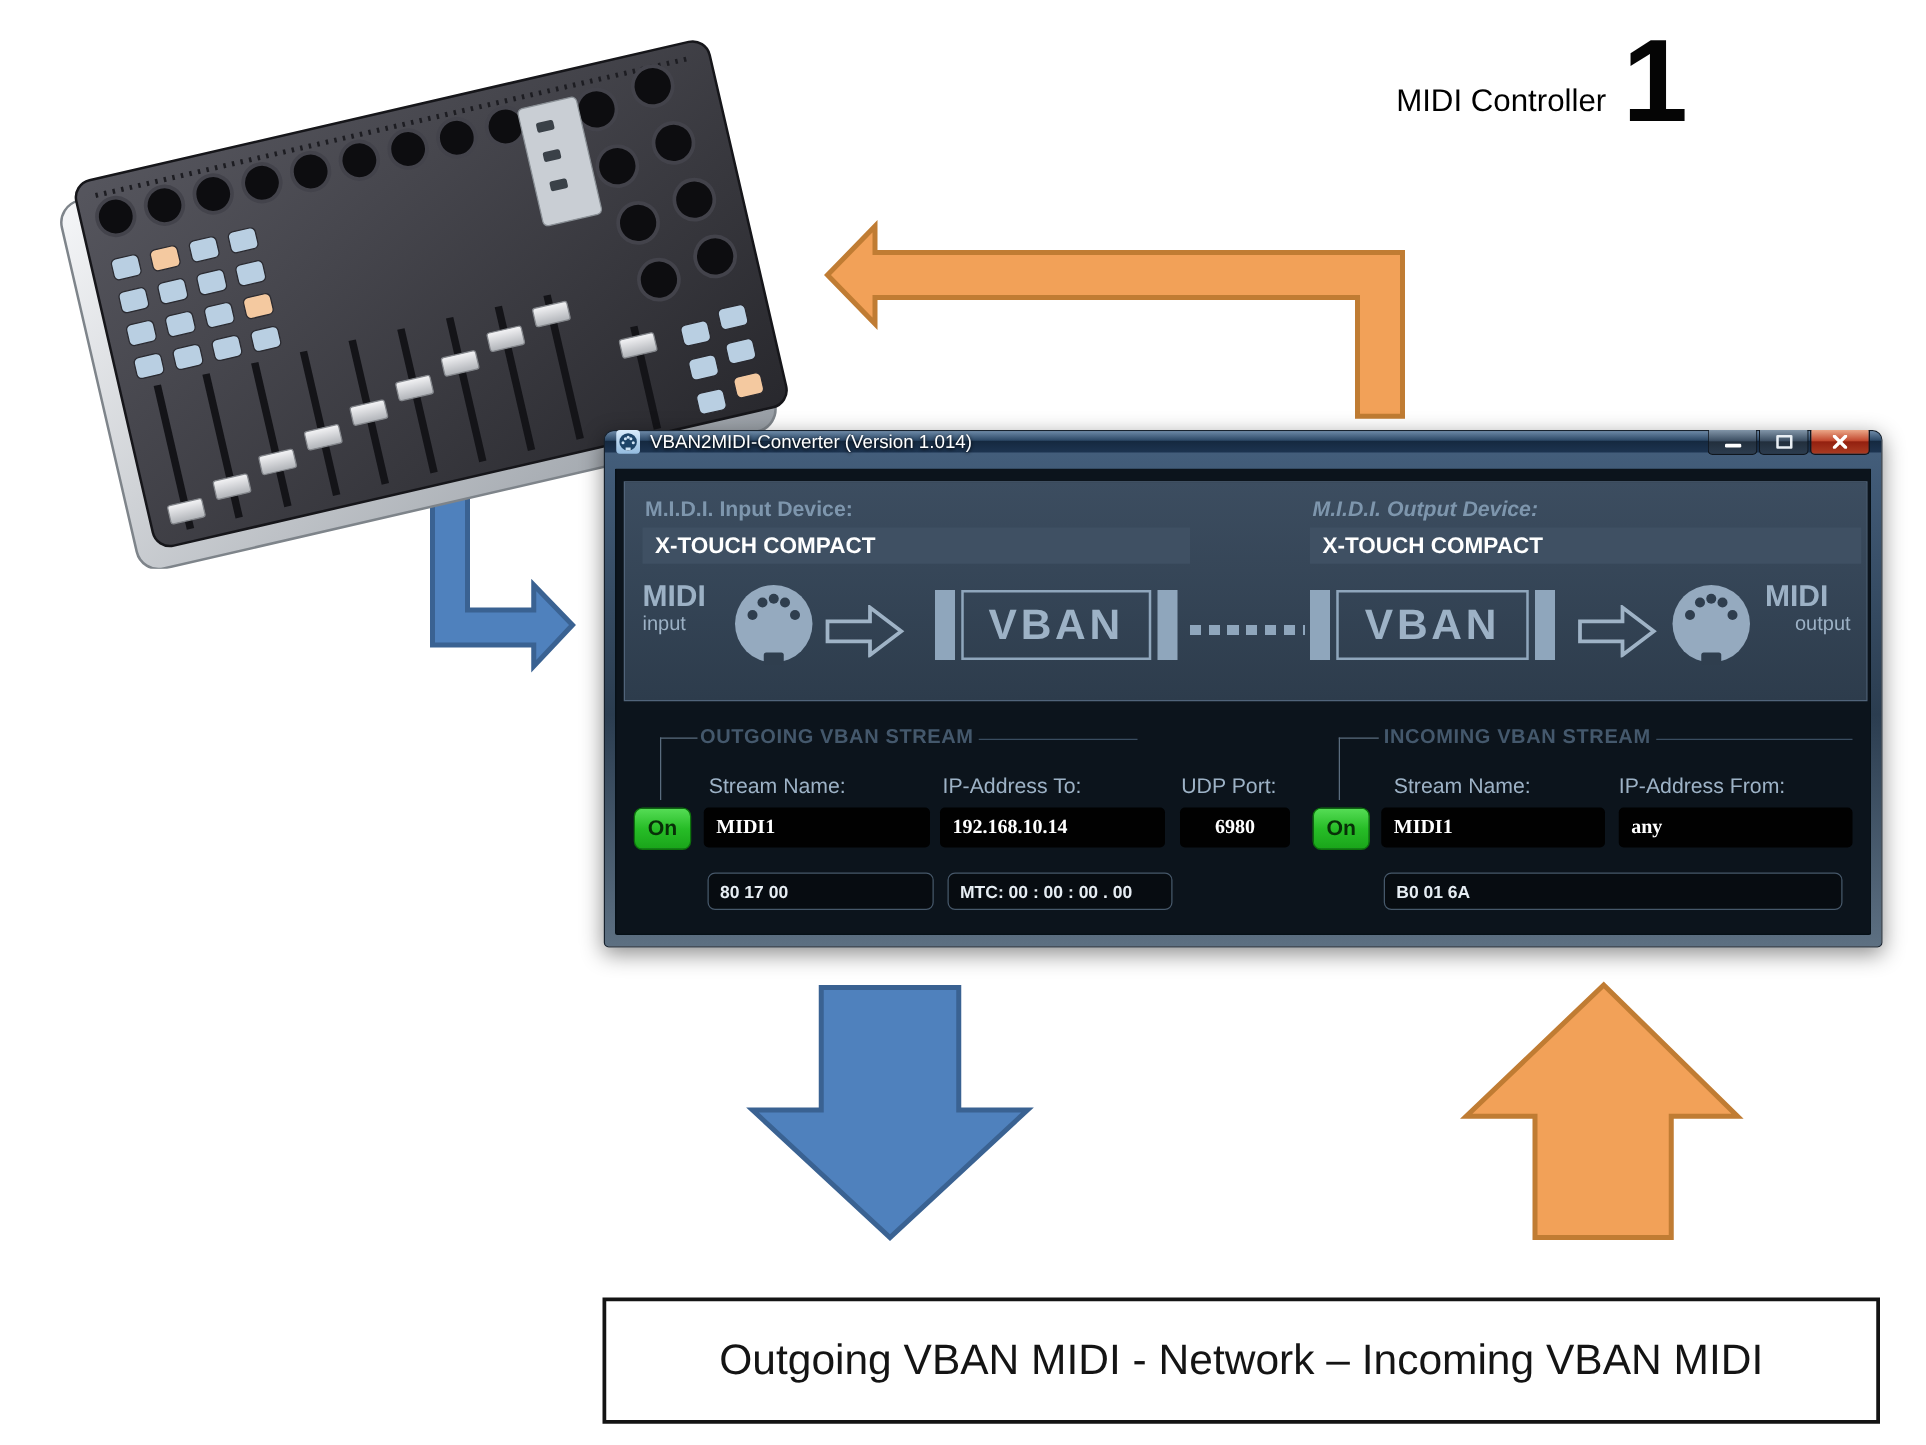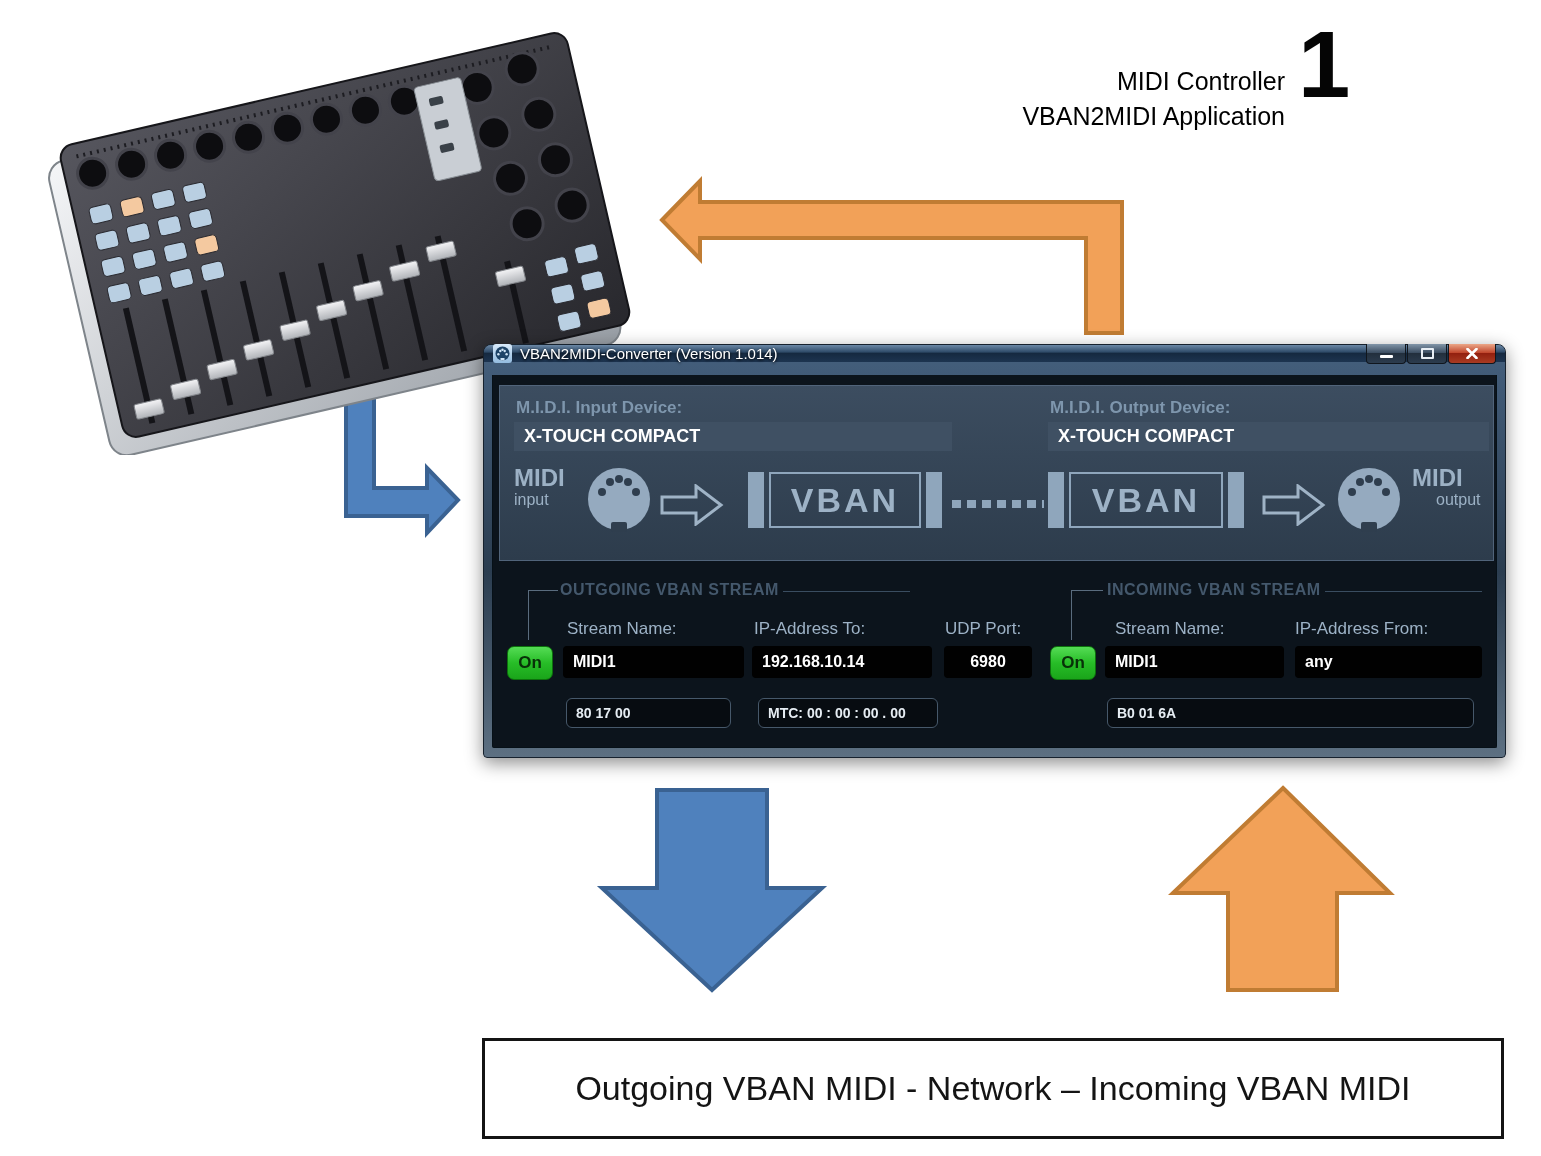--- a/index.html
+++ b/index.html
@@ -62,21 +62,21 @@
   .sec-title{font-size:16px;font-weight:bold;letter-spacing:.5px;color:#44586c;white-space:nowrap;}
   .sec-rule{flex:1;border-top:1px solid #3a4d60;margin-left:4px;margin-top:3px;}
   .bracket-v{position:absolute;width:0;border-left:1px solid #5a6c7e;}
   .bracket-h{position:absolute;height:0;border-top:1px solid #5a6c7e;}
 
   .fld-label{position:absolute;font-size:17px;color:#9db2c6;white-space:nowrap;}
   .on-btn{position:absolute;width:44px;height:32px;border-radius:7px;border:1px solid #0c720c;
        background:linear-gradient(180deg,#55dc55 0%,#27bd27 50%,#1aa51a 100%);
        color:#083008;font-weight:bold;font-size:17px;display:flex;align-items:center;justify-content:center;}
   .blk-field{position:absolute;height:32px;background:#010101;border-radius:4px;color:#fff;
-       font-weight:bold;font-size:16px;display:flex;align-items:center;padding-left:10px;box-sizing:border-box;}
+       font-weight:bold;font-size:16px;display:flex;align-items:center;padding-left:10px;box-sizing:border-box;font-family:Liberation Serif, serif;}
   .blk-center{justify-content:center;padding-left:0;}
   .mon-field{position:absolute;height:30px;background:#070c11;border:1px solid #46586a;border-radius:6px;
        color:#e6edf3;font-weight:bold;font-size:14px;display:flex;align-items:center;padding-left:9px;box-sizing:border-box;}
 </style>
 </head>
 <body>
 
 <svg class="abs" width="1541" height="1156" viewBox="0 0 1541 1156" style="left:0;top:0;pointer-events:none;">
 
   <polygon points="662,220 700,181 700,202 1122,202 1122,333 1086,333 1086,238 700,238 700,259" fill="#F2A158" stroke="#C07C33" stroke-width="4" stroke-linejoin="miter"></polygon>
@@ -184,21 +184,20 @@
       <rect x="528" y="328" width="22" height="17" rx="4" fill="#b9cfe2"></rect>
         <rect x="560" y="322" width="22" height="17" rx="4" fill="#b9cfe2"></rect>
       <rect x="528" y="356" width="22" height="17" rx="4" fill="#b9cfe2"></rect>
         <rect x="560" y="350" width="22" height="17" rx="4" fill="#f4c9a0"></rect>
     </g>
   </g>
 </svg>
 
 <div class="pc-lines">
   <div>MIDI Controller</div>
-  <div>VBAN2MIDI Application</div>
 </div>
 <div class="pc-big">
   <span class="one">1</span>
 </div>
 
 <div class="win">
 
   <div class="titlebar">
     <span class="app-icon">
       <svg width="15" height="15" viewBox="0 0 15 15">
@@ -225,21 +224,21 @@
         </svg>
       </span>
     </span>
   </div>
 
   <div class="client">
 
     <div class="top-panel">
       <div class="dev-label" style="left:16px;top:12px;">M.I.D.I. Input Device:</div>
       <div class="dev-strip" style="left:14px;top:36px;width:438px;">X-TOUCH COMPACT</div>
-      <div class="dev-label" style="left:550px;top:12px;">M.I.D.I. Output Device:</div>
+      <div class="dev-label" style="left:550px;top:12px;font-style:italic;">M.I.D.I. Output Device:</div>
       <div class="dev-strip" style="left:548px;top:36px;width:441px;">X-TOUCH COMPACT</div>
 
       <div class="abs" style="left:14px;top:80px;">
         <div class="midi-word">MIDI</div>
         <div class="midi-sub">input</div>
       </div>
       <svg class="abs" style="left:86px;top:80px;" width="66" height="70" viewBox="0 0 66 70">
         <circle cx="33" cy="33" r="31" fill="#95aabf"></circle>
         <circle cx="16" cy="26" r="4" fill="#2f3e4e"></circle>
           <circle cx="24" cy="16" r="4" fill="#2f3e4e"></circle>
@@ -286,21 +285,21 @@
       <span class="sec-title">OUTGOING VBAN STREAM</span>
       <span class="sec-rule"></span>
     </div>
     <div class="fld-label" style="left:74px;top:244px;">Stream Name:</div>
     <div class="fld-label" style="left:261px;top:244px;">IP-Address To:</div>
     <div class="fld-label" style="left:452px;top:244px;">UDP Port:</div>
     <div class="on-btn" style="left:14px;top:271px;">On</div>
     <div class="blk-field" style="left:70px;top:271px;width:181px;">MIDI1</div>
     <div class="blk-field" style="left:259px;top:271px;width:180px;">192.168.10.14</div>
     <div class="blk-field blk-center" style="left:451px;top:271px;width:88px;">6980</div>
-    <div class="mon-field" style="left:73px;top:323px;width:165px;">80 17 00</div>
+    <div class="mon-field" style="left:73px;top:323px;width:181px;">80 17 00</div>
     <div class="mon-field" style="left:265px;top:323px;width:180px;">MTC: 00 : 00 : 00 . 00</div>
 
     <div class="bracket-v" style="left:578px;top:215px;height:50px;"></div>
     <div class="bracket-h" style="left:578px;top:215px;width:32px;"></div>
     <div class="sec-title-row" style="left:614px;top:206px;width:375px;">
       <span class="sec-title">INCOMING VBAN STREAM</span>
       <span class="sec-rule"></span>
     </div>
     <div class="fld-label" style="left:622px;top:244px;">Stream Name:</div>
     <div class="fld-label" style="left:802px;top:244px;">IP-Address From:</div>

